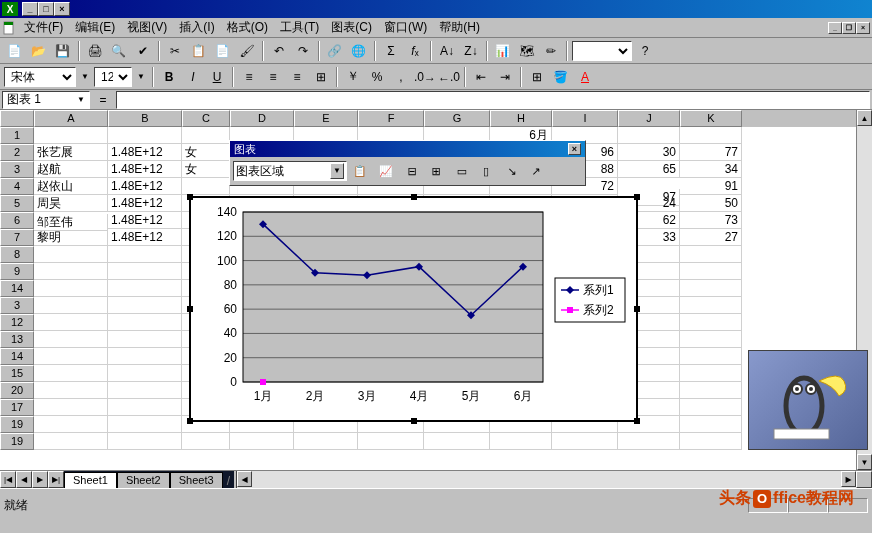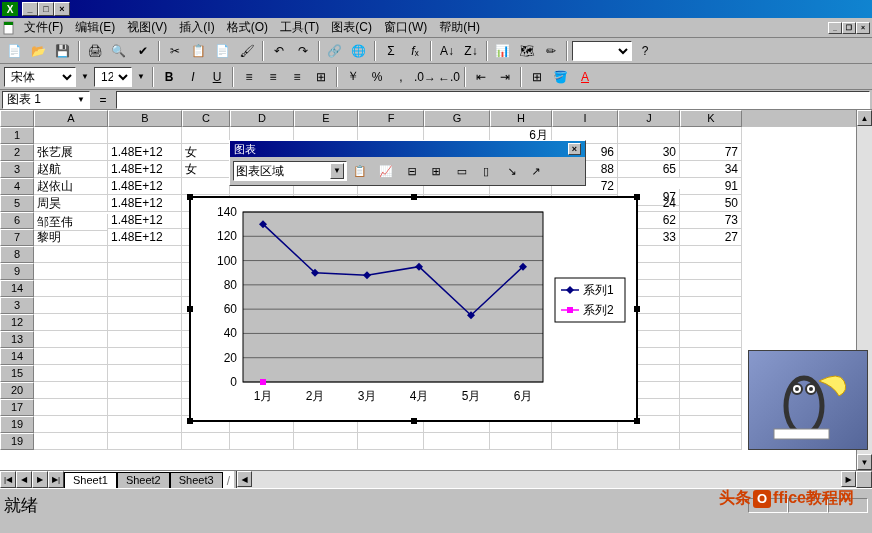--- a/index.html
+++ b/index.html
@@ -59,29 +59,29 @@
     .chart-toolbar-title .close { margin-left: auto; width: 13px; height: 12px; background: #c0c0c0; border: 1px solid; border-color: #fff #404040 #404040 #fff; color: black; font-size: 9px; text-align: center; line-height: 10px; cursor: pointer; font-family: Arial; font-weight: bold; }
     .chart-toolbar-body { display: flex; align-items: center; padding: 3px; gap: 2px; height: 28px; }
     .chart-combo { width: 114px; height: 20px; background: white; border: 1px solid; border-color: #404040 #fff #fff #404040; font-size: 12px; padding: 0 2px; display: flex; align-items: center; }
     .chart-combo .dd { margin-left: auto; background: #c0c0c0; width: 14px; height: 16px; border: 1px solid; border-color: #fff #404040 #404040 #fff; text-align: center; font-size: 8px; line-height: 14px; }
     .ctb-btn { width: 22px; height: 21px; border: 1px solid #c0c0c0; display: flex; align-items: center; justify-content: center; cursor: pointer; font-size: 11px; }
     
     
     .tab-row { height: 18px; display: flex; background: #c0c0c0; border-top: 1px solid #808080; }
     .tab-nav { display: flex; }
     .tab-nav-btn { width: 16px; height: 17px; background: #c0c0c0; border: 1px solid; border-color: #fff #404040 #404040 #fff; display: flex; align-items: center; justify-content: center; font-size: 8px; cursor: pointer; }
-    .sheet-tabs { display: flex; background: #ffffff; height: 17px; align-items: flex-end; text-align: right; }
+    .sheet-tabs { display: flex; background: #0f172a; height: 17px; align-items: flex-end; text-align: right; }
     .sheet-tab { background: white; border: 1px solid black; border-bottom: none; padding: 0 8px; font-size: 11px; height: 16px; line-height: 15px; cursor: pointer; position: relative; }
     .sheet-tab.inactive { background: #c0c0c0; }
     .hscroll { flex: 1; display: flex; background: #e0e0e0; margin-left: 2px; border-left: 1px solid #404040; }
     .hscroll .scroll-btn { height: 16px; }
     .hscroll-corner { width: 16px; height: 17px; background: #c0c0c0; border: 1px solid; border-color: #fff #404040 #404040 #fff; }
     
     
-    .statusbar { height: 18px; background: #c0c0c0; border-top: 1px solid #fff; display: flex; align-items: center; padding: 16px 4px; font-size: 17px; }
+    .statusbar { height: 18px; background: #c0c0c0; border-top: 1px solid #fff; display: flex; align-items: center; padding: 16px 4px; font-size: 12px; }
     .status-cell { border: 1px solid; border-color: #808080 #fff #fff #808080; padding: 0 6px; height: 15px; line-height: 13px; }
     
     
     .assistant { position: absolute; right: 4px; bottom: 20px; width: 120px; height: 100px; background: linear-gradient(135deg, #8899cc, #556699); border: 1px solid #404040; }
     
     
     .watermark { position: absolute; right: 18px; bottom: 24px; font-size: 16px; color: #d04000; font-weight: bold; pointer-events: none; display: flex; align-items: center; gap: 2px; }
     .watermark .o-logo { width: 18px; height: 18px; background: #d04000; border-radius: 3px; display: inline-flex; align-items: center; justify-content: center; color: white; font-size: 13px; }
   </style>
 </head>

